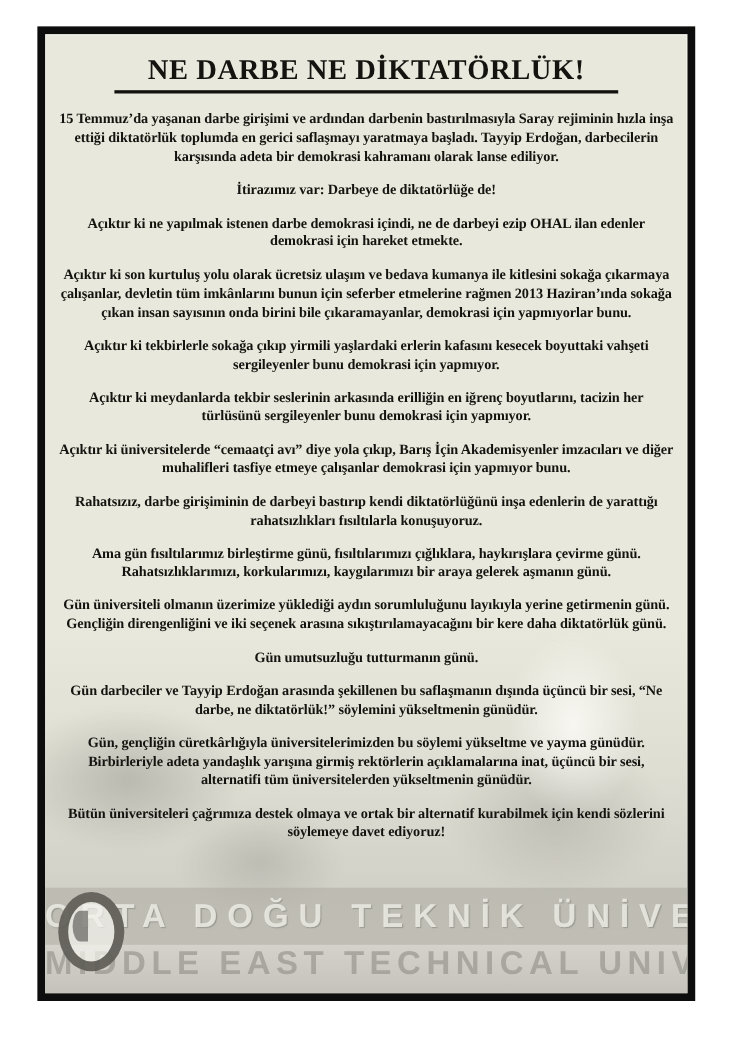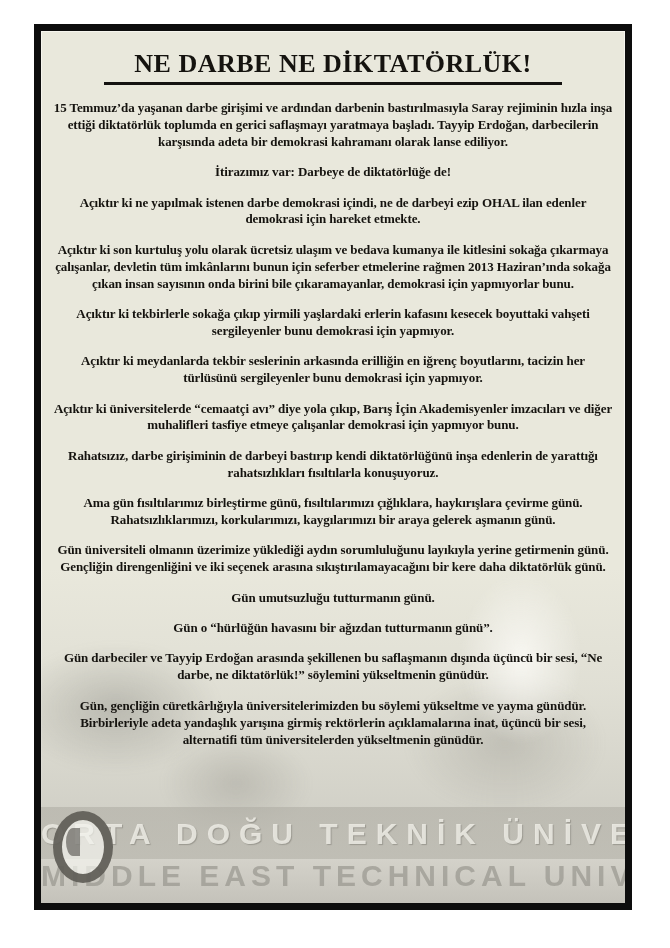--- a/index.html
+++ b/index.html
@@ -126,19 +126,19 @@
         <p class="para">İtirazımız var: Darbeye de diktatörlüğe de!</p>
         <p class="para">Açıktır ki ne yapılmak istenen darbe demokrasi içindi, ne de darbeyi ezip OHAL ilan edenler demokrasi için hareket etmekte.</p>
         <p class="para">Açıktır ki son kurtuluş yolu olarak ücretsiz ulaşım ve bedava kumanya ile kitlesini sokağa çıkarmaya çalışanlar, devletin tüm imkânlarını bunun için seferber etmelerine rağmen 2013 Haziran’ında sokağa çıkan insan sayısının onda birini bile çıkaramayanlar, demokrasi için yapmıyorlar bunu.</p>
         <p class="para">Açıktır ki tekbirlerle sokağa çıkıp yirmili yaşlardaki erlerin kafasını kesecek boyuttaki vahşeti sergileyenler bunu demokrasi için yapmıyor.</p>
         <p class="para">Açıktır ki meydanlarda tekbir seslerinin arkasında erilliğin en iğrenç boyutlarını, tacizin her türlüsünü sergileyenler bunu demokrasi için yapmıyor.</p>
         <p class="para">Açıktır ki üniversitelerde “cemaatçi avı” diye yola çıkıp, Barış İçin Akademisyenler imzacıları ve diğer muhalifleri tasfiye etmeye çalışanlar demokrasi için yapmıyor bunu.</p>
         <p class="para">Rahatsızız, darbe girişiminin de darbeyi bastırıp kendi diktatörlüğünü inşa edenlerin de yarattığı rahatsızlıkları fısıltılarla konuşuyoruz.</p>
         <p class="para">Ama gün fısıltılarımız birleştirme günü, fısıltılarımızı çığlıklara, haykırışlara çevirme günü. Rahatsızlıklarımızı, korkularımızı, kaygılarımızı bir araya gelerek aşmanın günü.</p>
         <p class="para">Gün üniversiteli olmanın üzerimize yüklediği aydın sorumluluğunu layıkıyla yerine getirmenin günü. Gençliğin direngenliğini ve iki seçenek arasına sıkıştırılamayacağını bir kere daha diktatörlük günü.</p>
         <p class="para">Gün umutsuzluğu tutturmanın günü.</p>
-        <p class="para">Gün o “hürlüğün havasını bir ağızdan tutturmanın günü”.</p>
         <p class="para">Gün darbeciler ve Tayyip Erdoğan arasında şekillenen bu saflaşmanın dışında üçüncü bir sesi, “Ne darbe, ne diktatörlük!” söylemini yükseltmenin günüdür.</p>
         <p class="para">Gün, gençliğin cüretkârlığıyla üniversitelerimizden bu söylemi yükseltme ve yayma günüdür. Birbirleriyle adeta yandaşlık yarışına girmiş rektörlerin açıklamalarına inat, üçüncü bir sesi, alternatifi tüm üniversitelerden yükseltmenin günüdür.</p>
+        <p class="para">Bütün üniversiteleri çağrımıza destek olmaya ve ortak bir alternatif kurabilmek için kendi sözlerini söylemeye davet ediyoruz!</p>
     </div>
   </div>
 
 </div>
 
 </body></html>

